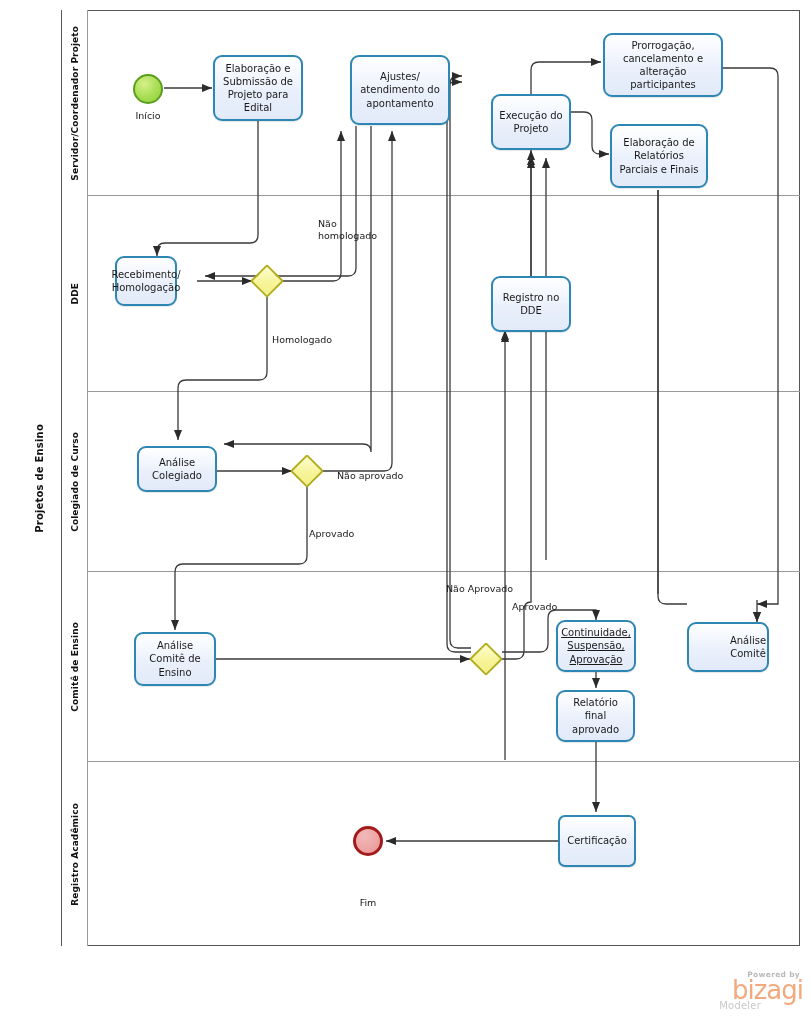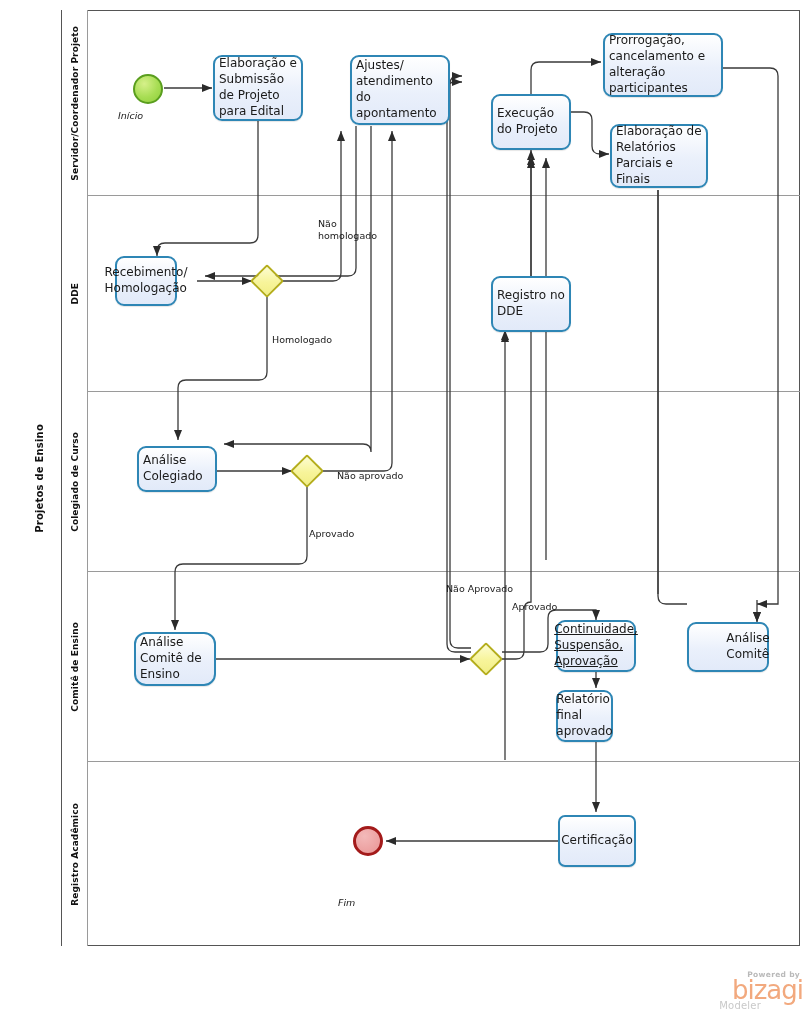--- a/index.html
+++ b/index.html
@@ -75,22 +75,22 @@
   
   .task {
     position: absolute;
     box-sizing: border-box;
     border: 2px solid #2e86b5;
     border-radius: 9px;
     background: linear-gradient(to bottom, #ffffff 0%, #eaf0fb 55%, #e2eaf9 100%);
     display: flex;
     align-items: center;
     justify-content: center;
-    text-align: left;
-    font-size: 12px;
+    text-align: center;
+    font-size: 10px;
     line-height: 1.32;
     color: #1a1a1a;
     padding: 2px 4px;
     box-shadow: 0 1px 1px rgba(0,0,0,0.10);
   }
   
   .event {
     position: absolute;
     box-sizing: border-box;
     border-radius: 50%;
@@ -100,23 +100,22 @@
     background: radial-gradient(circle at 36% 30%, #d6f08a 0%, #a7dd53 55%, #8fce3b 100%);
   }
   .event.end {
     border: 3px solid #a31a1a;
     background: radial-gradient(circle at 36% 30%, #f3b9b9 0%, #eda3a3 60%, #e79595 100%);
   }
   .event-label {
     position: absolute;
     font-size: 9.5px;
     color: #1a1a1a;
-    text-align: left;
+    text-align: center;
     white-space: nowrap;
-    font-style: italic;
   }
   
   .gateway {
     position: absolute;
     box-sizing: border-box;
     background: linear-gradient(135deg, #fdfdd0 0%, #f7f49a 55%, #f2ef86 100%);
     border: 2px solid #b5ae1c;
     transform: rotate(45deg);
     border-radius: 2px;
   }
@@ -322,29 +321,29 @@
   <div class="flow-label" style="left:272px; top:334px; width:80px;">Homologado</div>
 
   <div class="task" style="left:137px; top:446px; width:80px; height:46px;">Análise Colegiado</div>
 
   <div class="gateway" style="left:295px; top:459px; width:24px; height:24px;"></div>
 
   <div class="flow-label" style="left:337px; top:470px; width:90px;">Não aprovado</div>
 
   <div class="flow-label" style="left:309px; top:528px; width:70px;">Aprovado</div>
 
-  <div class="task" style="left:134px; top:632px; width:82px; height:54px;border-radius:12px;">Análise Comitê de Ensino</div>
+  <div class="task" style="left:134px; top:632px; width:82px; height:54px;">Análise Comitê de Ensino</div>
 
   <div class="gateway" style="left:474px; top:647px; width:24px; height:24px;"></div>
 
   <div class="task" style="left:556px; top:620px; width:80px; height:52px;text-decoration:underline;">Continuidade, Suspensão, Aprovação</div>
 
   <div class="task" style="left:687px; top:622px; width:82px; height:50px;padding-left:44px;">Análise Comitê</div>
 
-  <div class="task" style="left:556px; top:690px; width:57px; height:52px;">Relatório final aprovado</div>
+  <div class="task" style="left:556px; top:690px; width:79px; height:52px;">Relatório final aprovado</div>
 
   <div class="flow-label" style="left:446px; top:583px; width:90px;">Não Aprovado</div>
 
   <div class="flow-label" style="left:512px; top:601px; width:70px;">Aprovado</div>
 
   <div class="task" style="left:558px; top:815px; width:78px; height:52px;border-radius:7px;">Certificação</div>
 
   <div class="event end" style="left:353px; top:826px; width:30px; height:30px;"></div>
   <div class="event-label" style="left:338px; top:862px; width:60px;margin-top:35px;">Fim</div>
 

